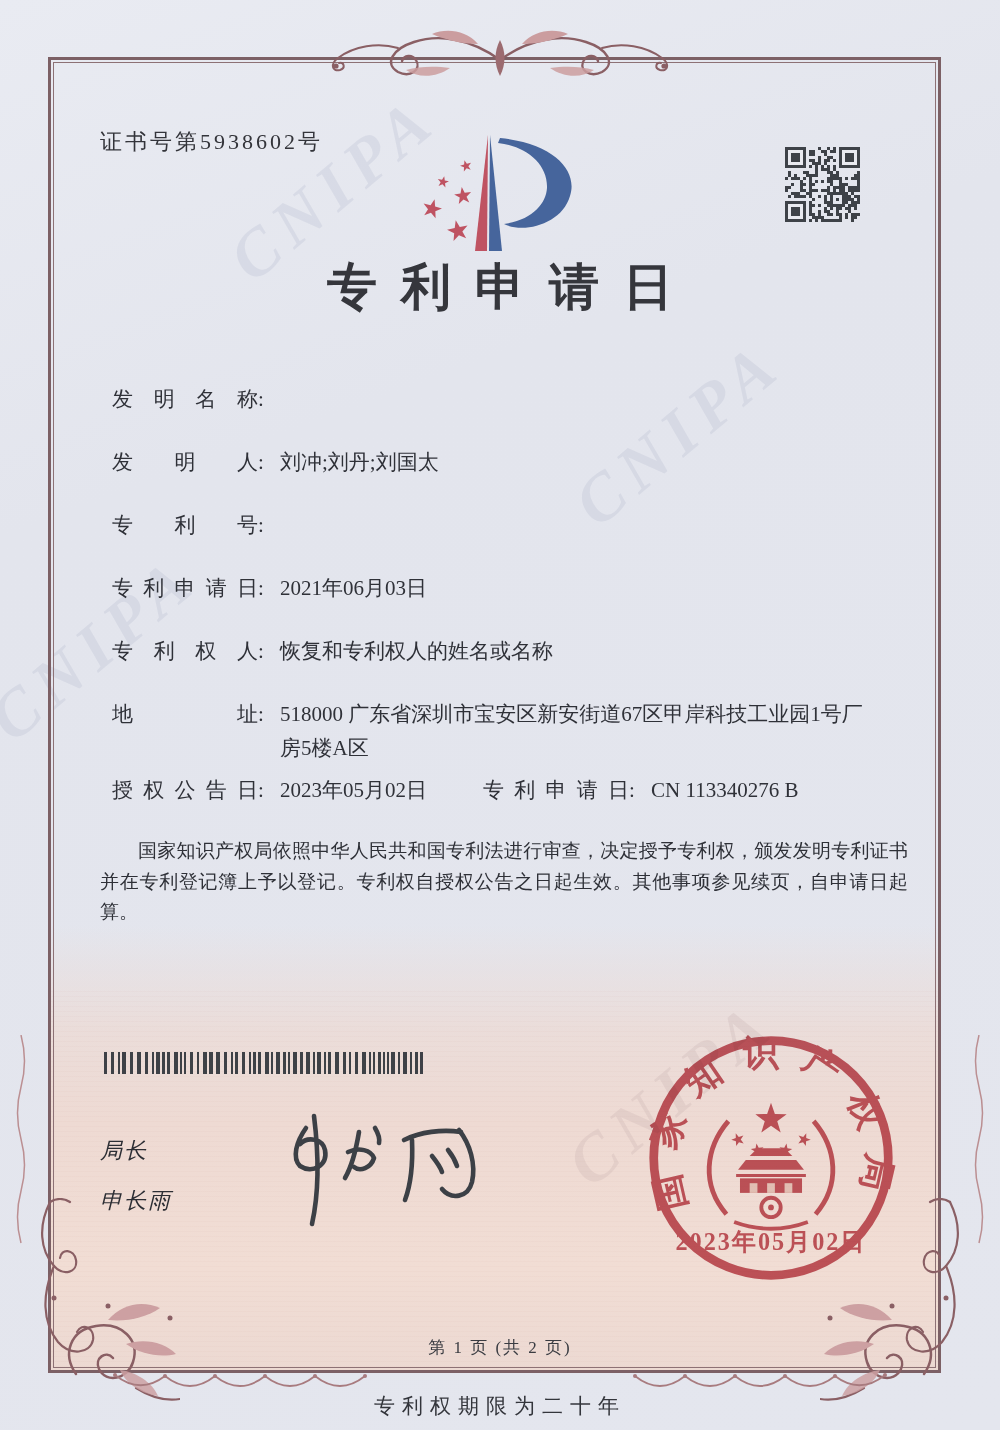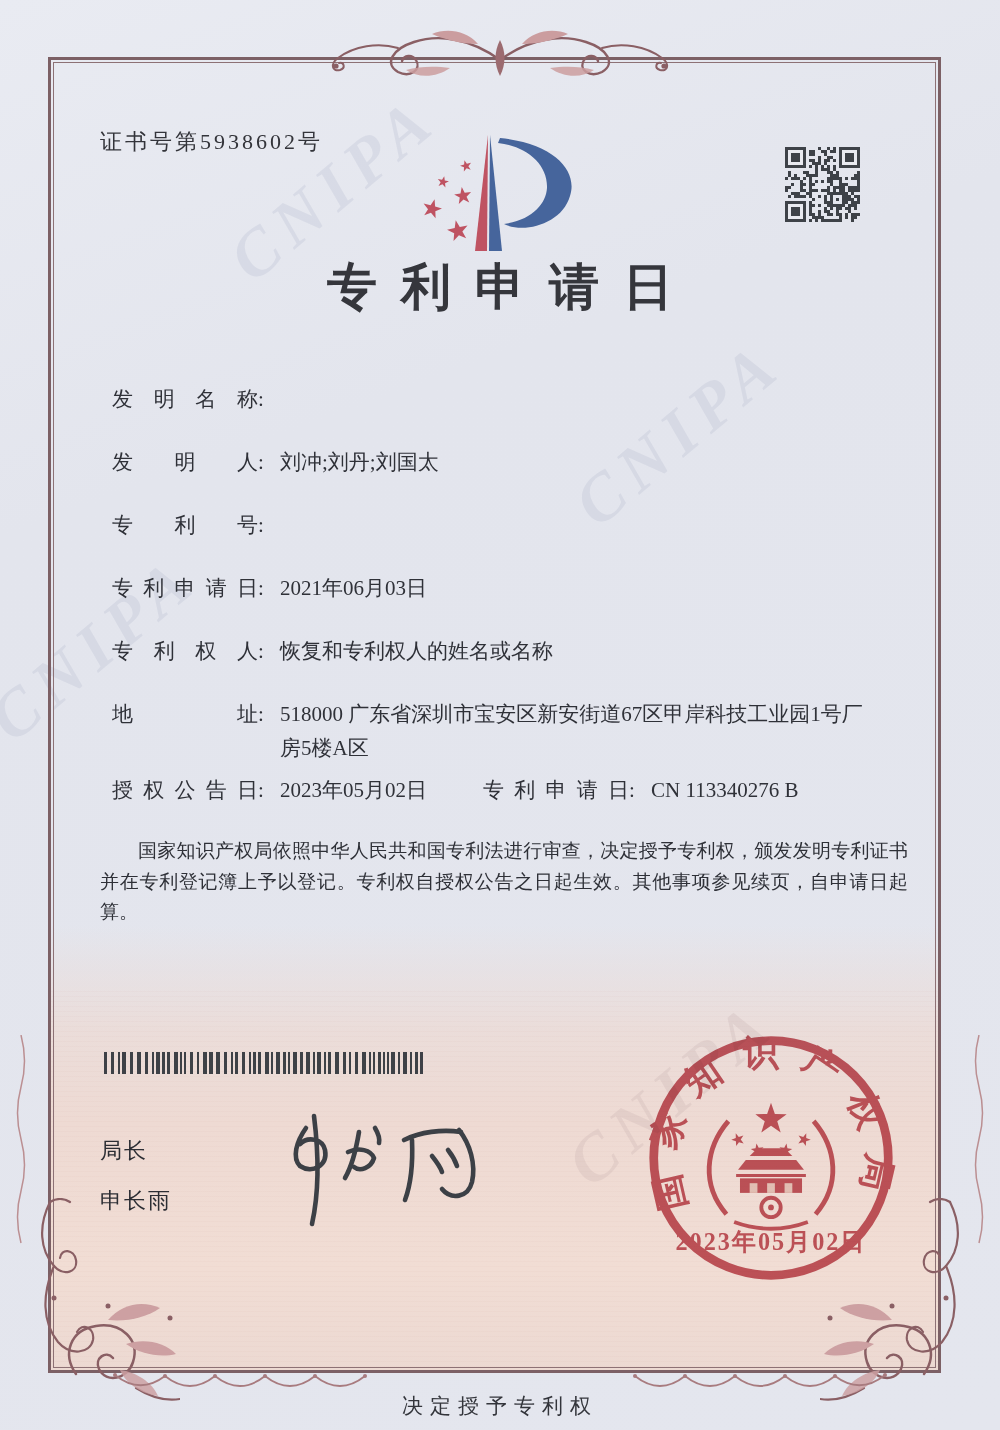--- a/index.html
+++ b/index.html
@@ -30,21 +30,21 @@
   .grantgrp{display:flex;}
   .grantgrp+.grantgrp{margin-left:56px;}
   .paras{position:absolute;left:100px;right:92px;top:836px;z-index:4;}
   .paras p{margin:0 0 13px;text-indent:2em;text-align:justify;font-size:19px;line-height:30.5px;color:#2e3037;}
   .barcode{position:absolute;left:104px;top:1052px;width:326px;height:22px;z-index:4;
            white-space:nowrap;font-size:0;overflow:hidden;}
   .barcode i{display:inline-block;height:100%;background:#3e4147;}
   .barcode b{display:inline-block;height:100%;}
   .signatory{position:absolute;left:100px;top:1136px;z-index:4;
              font-family:"Liberation Sans","DejaVu Sans",sans-serif;font-size:22px;color:#2c2e34;}
-  .signatory div{margin-bottom:20px;letter-spacing:2px;}
+  .signatory div{margin-bottom:20px;letter-spacing:2px;font-style:italic;}
   .sig{position:absolute;left:262px;top:1106px;z-index:4;}
   .seal{position:absolute;left:645px;top:1032px;z-index:5;mix-blend-mode:multiply;opacity:.92;}
   .pagenum{position:absolute;left:0;right:0;top:1336px;text-align:center;font-size:17px;
            letter-spacing:2px;color:#3a3c42;z-index:4;}
   .contnote{position:absolute;left:0;right:0;top:1392px;text-align:center;font-size:21px;
             letter-spacing:7px;color:#33353b;z-index:4;}
   .orn{position:absolute;z-index:3;pointer-events:none;}
   .orn.flourish{left:310px;top:24px;}
   .orn.corner-l{left:20px;top:1198px;}
   .orn.corner-r{left:820px;top:1198px;transform:scaleX(-1);}
@@ -487,15 +487,16 @@
       <rect x="108" y="156" width="8" height="10" fill="#efdcd5" stroke="none"></rect>
       <rect x="126" y="156" width="8" height="10" fill="#efdcd5" stroke="none"></rect>
       <rect x="144" y="156" width="8" height="10" fill="#efdcd5" stroke="none"></rect>
       <circle cx="130" cy="181" r="10" fill="none" stroke-width="4"></circle>
       <circle cx="130" cy="181" r="3" stroke="none"></circle>
       <path d="M92,196 Q130,210 168,196" fill="none" stroke-width="4"></path>
     </g>
     <text x="130" y="225" text-anchor="middle" font-size="25" font-weight="bold" fill="#c24f5a" letter-spacing="2" font-family="'Liberation Serif','DejaVu Serif',serif">2023年05月02日</text>
   </svg>
 
-  <div class="contnote">决定授予专利权</div>
+  <div class="pagenum">第 1 页 (共 2 页)</div>
+  <div class="contnote">专利权期限为二十年</div>
 
 </div>
 
 </body></html>

